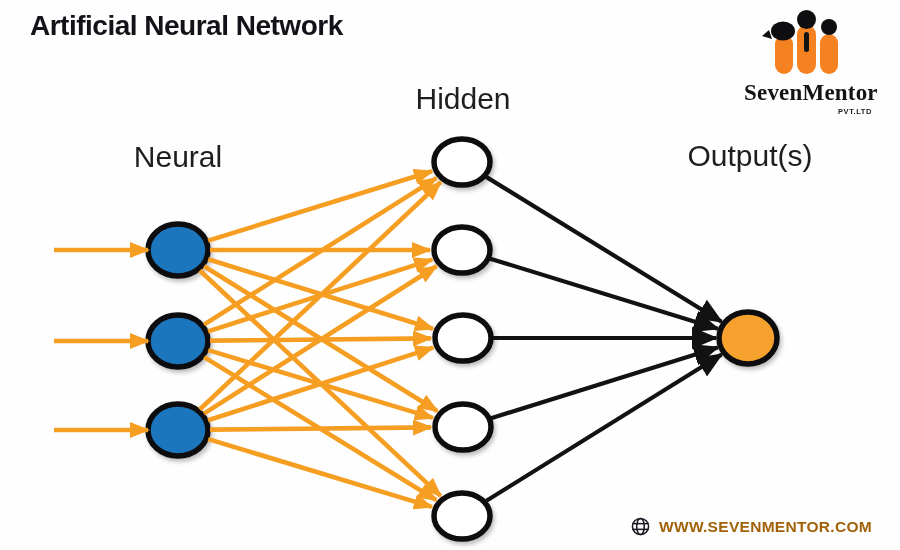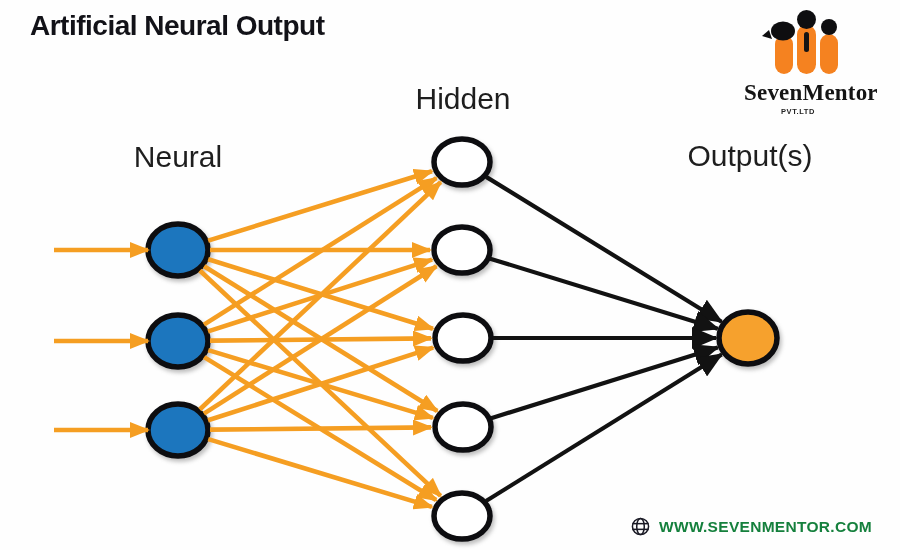--- a/index.html
+++ b/index.html
@@ -10,31 +10,31 @@
   .ann{position:absolute;left:0;top:0;}
   .node{filter:drop-shadow(2.5px 3.5px 2px rgba(110,110,110,0.45));}
   .layer-label{position:absolute;transform:translate(-50%,-50%);font-size:30px;
                font-weight:400;color:#1e1e1e;white-space:nowrap;}
   .label-inputs{left:178px;top:157px;}
   .label-hidden{left:463px;top:99px;}
   .label-outputs{left:750px;top:156px;}
   .logo{position:absolute;right:26px;top:10px;width:130px;text-align:center;}
   .logo .brand{font-family:"Liberation Serif",serif;font-size:23px;font-weight:600;
                color:#141414;margin-top:-2px;letter-spacing:0.2px;}
-  .logo .sub{font-size:7.5px;font-weight:700;color:#222;text-align:center;
-             letter-spacing:0.6px;margin-right:22px;margin-top:1px;}
+  .logo .sub{font-size:7.5px;font-weight:700;color:#222;text-align:right;
+             letter-spacing:0.6px;margin-right:2px;margin-top:1px;}
   .footer{position:absolute;right:28px;bottom:14px;display:flex;align-items:center;
-          gap:9px;font-size:15.5px;font-weight:700;color:#15803d;letter-spacing:0.3px;}
+          gap:9px;font-size:15.5px;font-weight:700;color:#a16207;letter-spacing:0.3px;}
 </style>
 </head>
 <body>
 
 <div class="stage">
 
-  <div class="figure-title">Artificial Neural Output</div>
+  <div class="figure-title">Artificial Neural Network</div>
 
   <svg class="ann" width="900" height="550" viewBox="0 0 900 550">
       <defs>
         <marker id="ahO" markerUnits="userSpaceOnUse" viewBox="0 0 20 16" markerWidth="20" markerHeight="16" refX="18" refY="8" orient="auto">
           <path d="M0,0 L20,8 L0,16 Z" fill="#F59E22"></path>
         </marker>
         <marker id="ahB" markerUnits="userSpaceOnUse" viewBox="0 0 26 22" markerWidth="26" markerHeight="22" refX="24" refY="11" orient="auto">
           <path d="M0,0 L26,11 L0,22 Z" fill="#121212"></path>
         </marker>
       </defs>

